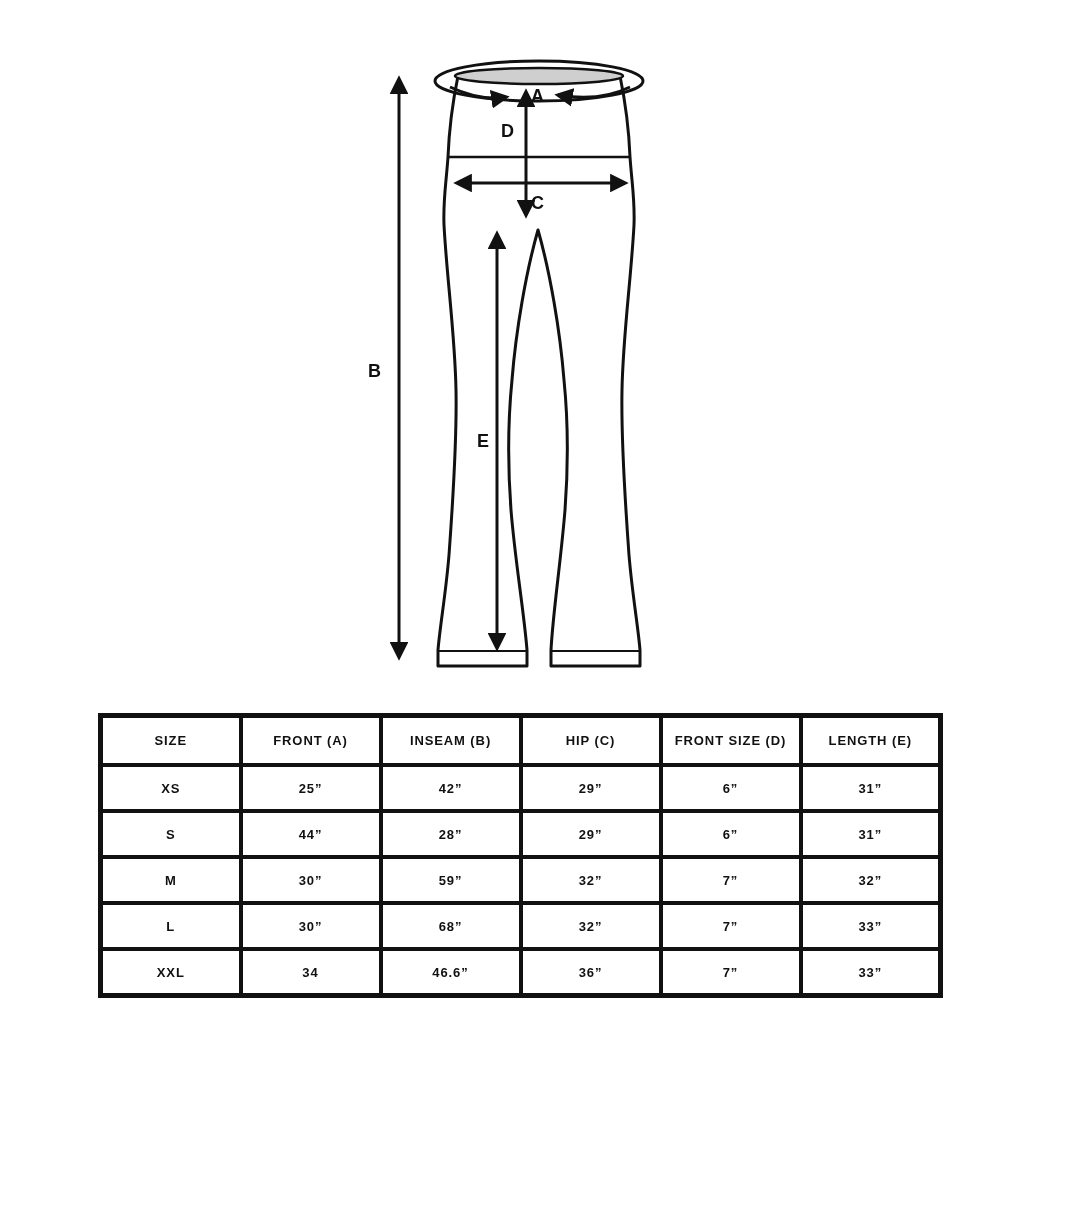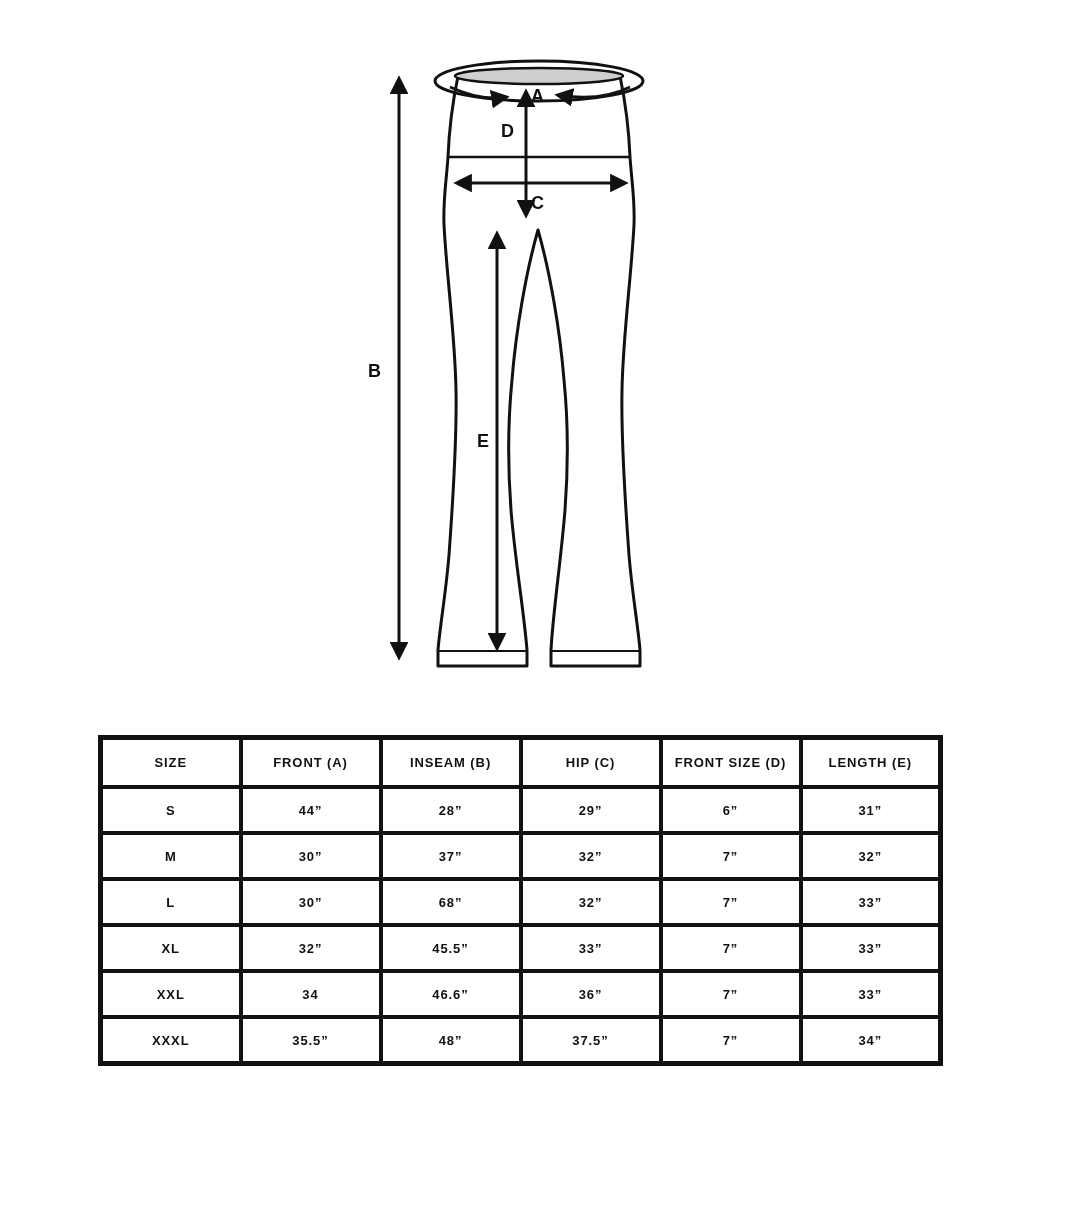--- a/index.html
+++ b/index.html
@@ -22,21 +22,21 @@
   }
   .diagram-svg text {
     font-family: "Liberation Sans", "DejaVu Sans", sans-serif;
     font-weight: bold;
     font-size: 18px;
     fill: #111111;
   }
   .size-table {
     position: absolute;
     left: 98px;
-    top: 735px;
+    top: 713px;
     width: 845px;
     border-collapse: collapse;
     table-layout: fixed;
     border: 5px solid #111111;
   }
   .size-table th, .size-table td {
     border: 4px solid #111111;
     background: #ffffff;
     color: #111111;
     text-align: center;
@@ -115,63 +115,55 @@
           <th>SIZE</th>
           <th>FRONT (A)</th>
           <th>INSEAM (B)</th>
           <th>HIP (C)</th>
           <th>FRONT SIZE (D)</th>
           <th>LENGTH (E)</th>
         </tr>
     </thead>
     <tbody>
         <tr>
+          <td>XS</td>
+          <td>25”</td>
+          <td>42”</td>
+          <td>29”</td>
+          <td>6”</td>
+          <td>31”</td>
+        </tr>
+        <tr>
           <td>S</td>
           <td>44”</td>
           <td>28”</td>
           <td>29”</td>
           <td>6”</td>
           <td>31”</td>
         </tr>
         <tr>
           <td>M</td>
           <td>30”</td>
-          <td>37”</td>
+          <td>59”</td>
           <td>32”</td>
           <td>7”</td>
           <td>32”</td>
         </tr>
         <tr>
           <td>L</td>
           <td>30”</td>
           <td>68”</td>
           <td>32”</td>
           <td>7”</td>
           <td>33”</td>
         </tr>
         <tr>
-          <td>XL</td>
-          <td>32”</td>
-          <td>45.5”</td>
-          <td>33”</td>
-          <td>7”</td>
-          <td>33”</td>
-        </tr>
-        <tr>
           <td>XXL</td>
           <td>34</td>
           <td>46.6”</td>
           <td>36”</td>
           <td>7”</td>
           <td>33”</td>
         </tr>
-        <tr>
-          <td>XXXL</td>
-          <td>35.5”</td>
-          <td>48”</td>
-          <td>37.5”</td>
-          <td>7”</td>
-          <td>34”</td>
-        </tr>
       </tbody>
   </table>
 
 </div>
 
 </body></html>

